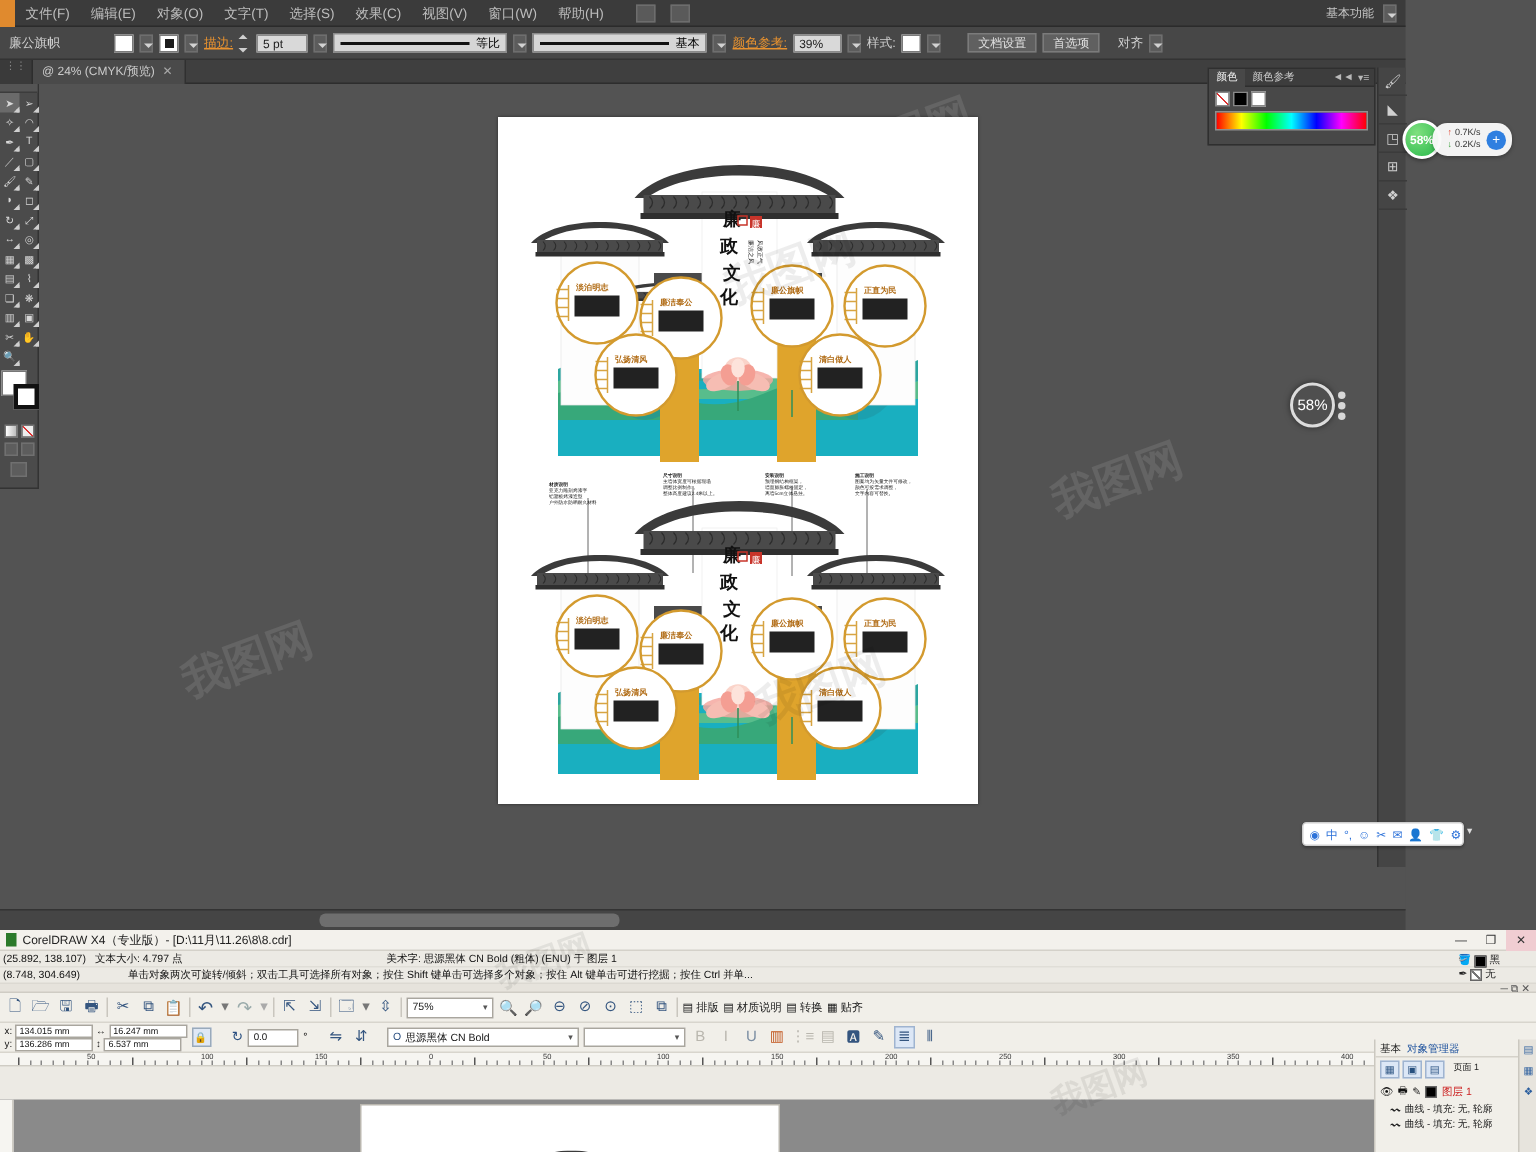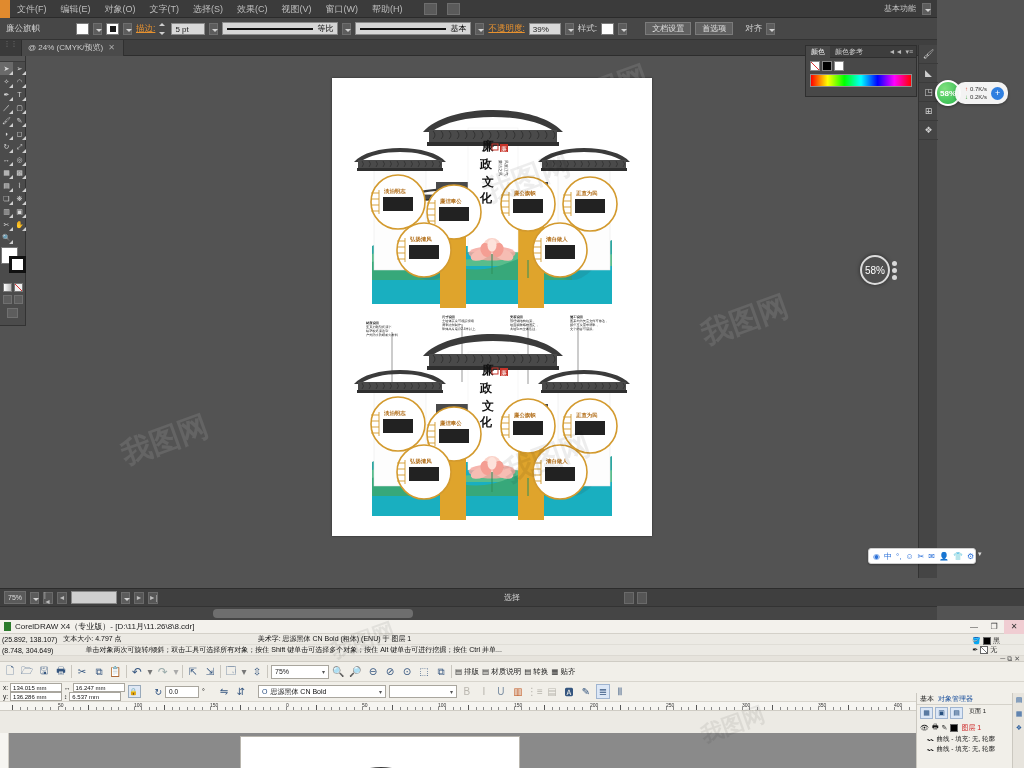--- a/index.html
+++ b/index.html
@@ -245,21 +245,21 @@
     <span class="widefield" style="width:116px">
       <span class="strokeline"></span>
       <span style="font-size:8px">等比</span>
     </span>
     <span class="tiny-arrow"></span>
     <span class="widefield" style="width:116px">
       <span class="strokeline"></span>
       <span style="font-size:8px">基本</span>
     </span>
     <span class="tiny-arrow"></span>
-    <span class="ctl-label orange-u">不透明度:</span>
+    <span class="ctl-label orange-u">颜色参考:</span>
     <span class="field" style="width:32px">39%</span>
     <span class="tiny-arrow"></span>
     <span class="ctl-label">样式:</span>
     <span class="swatch"></span>
     <span class="tiny-arrow"></span>
     <span style="width:10px"></span>
     <span class="ctl-btn">文档设置</span>
     <span class="ctl-btn">首选项</span>
     <span class="ctl-label" style="margin-left:8px">对齐</span>
     <span class="tiny-arrow"></span>
@@ -570,43 +570,20 @@
 
   <div class="zoom-bubble">
     <div class="zb-circle">58%</div>
     <div class="zb-dots">
         <span></span>
         <span></span>
         <span></span>
       </div>
   </div>
 
-  <div class="ai-status">
-    <span class="st-zoom">75%</span>
-    <span class="tiny-arrow"></span>
-    <span class="st-nav">
-        <span>|◄</span>
-      </span>
-    <span class="st-nav">
-        <span>◄</span>
-      </span>
-    <span class="st-pg"></span>
-    <span class="tiny-arrow"></span>
-    <span class="st-nav">
-        <span>►</span>
-      </span>
-    <span class="st-nav">
-        <span>►|</span>
-      </span>
-    <span class="st-center">选择</span>
-    <span class="st-right-arrows">
-        <span></span>
-        <span></span>
-      </span>
-  </div>
   <div class="st-scroll">
     <div class="st-scroll-thumb"></div>
   </div>
 
   <div class="imebar">
     <span class="ime-ic">◉</span>
     <span class="ime-ic">中</span>
     <span class="ime-ic">°,</span>
     <span class="ime-ic">☺</span>
     <span class="ime-ic">✂</span>

